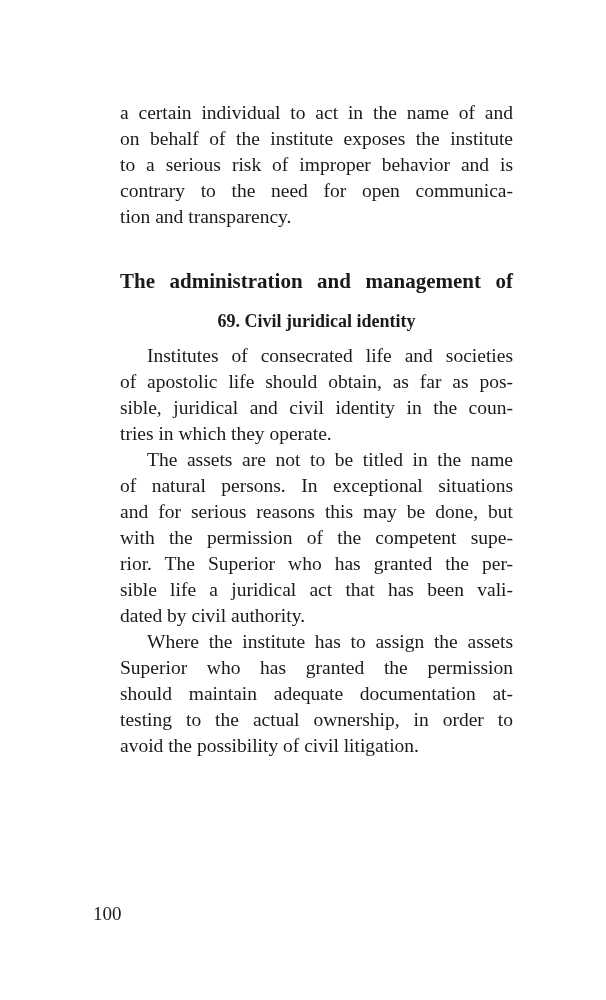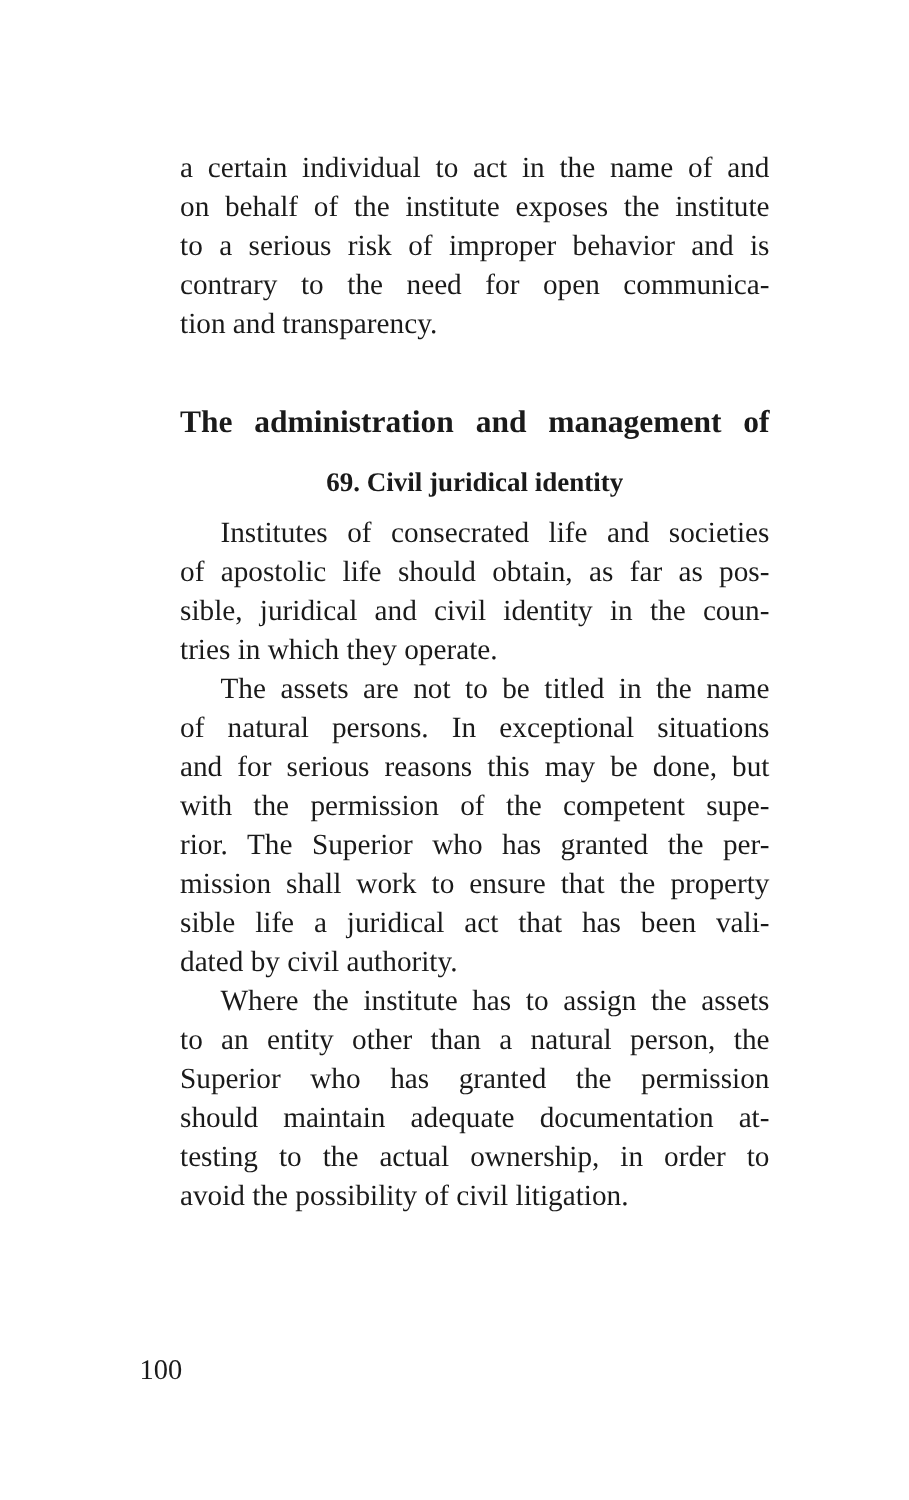--- a/index.html
+++ b/index.html
@@ -41,28 +41,26 @@
     <span class="line">sible, juridical and civil identity in the coun-</span>
     <span class="line last">tries in which they operate.</span>
   </div>
 
   <div>
     <span class="line indent">The assets are not to be titled in the name</span>
     <span class="line">of natural persons. In exceptional situations</span>
     <span class="line">and for serious reasons this may be done, but</span>
     <span class="line">with the permission of the competent supe-</span>
     <span class="line">rior. The Superior who has granted the per-</span>
-    <span class="line">mission shall work to ensure that the property</span>
     <span class="line">sible life a juridical act that has been vali-</span>
     <span class="line last">dated by civil authority.</span>
   </div>
 
   <div>
     <span class="line indent">Where the institute has to assign the assets</span>
-    <span class="line">to an entity other than a natural person, the</span>
     <span class="line">Superior who has granted the permission</span>
     <span class="line">should maintain adequate documentation at-</span>
     <span class="line">testing to the actual ownership, in order to</span>
     <span class="line last">avoid the possibility of civil litigation.</span>
   </div>
 
 </div>
 
 <div class="page-number">100</div>
 

